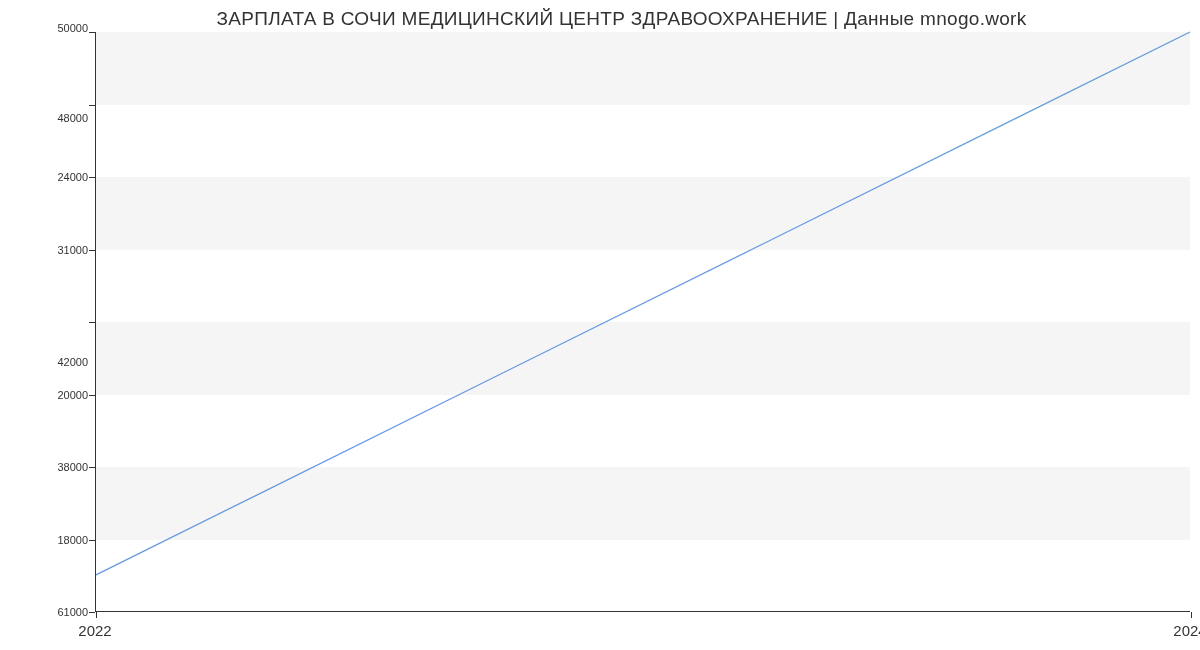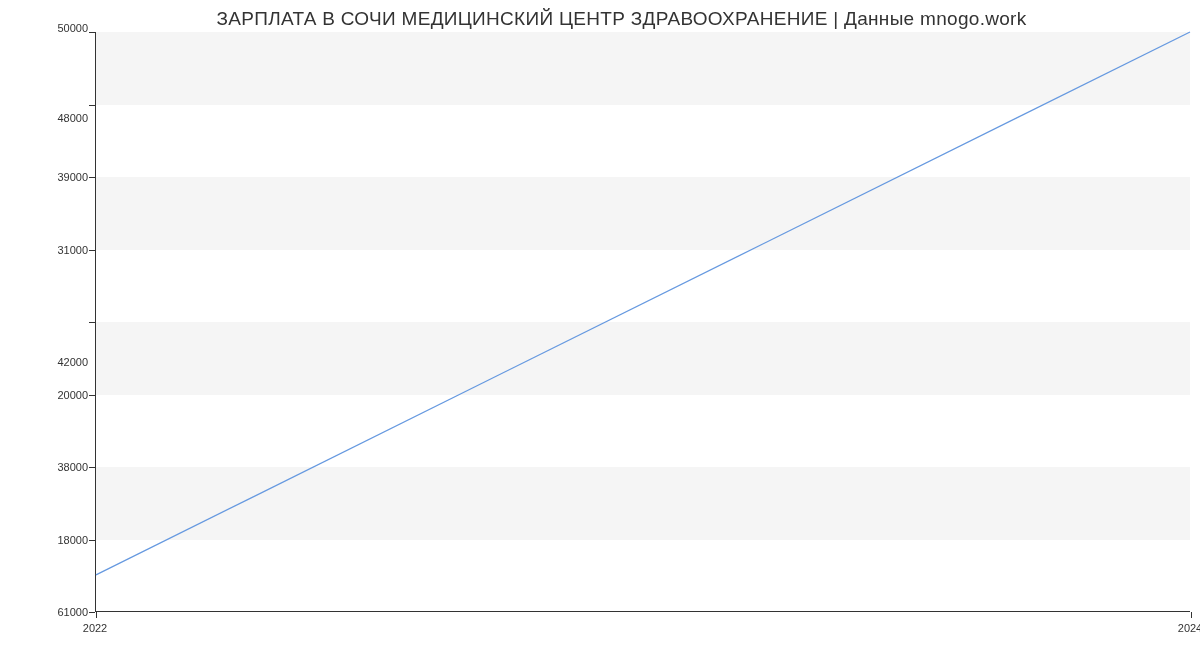--- a/index.html
+++ b/index.html
@@ -50,21 +50,21 @@
     }
     .x-tick {
       position: absolute;
       bottom: -7px;
       width: 1px;
       height: 6px;
       background: #333333;
     }
     .x-label {
       position: absolute;
-      font-size: 11px;
+      font-size: 15px;
       color: #333333;
       transform: translateX(-50%);
     }
     .line-svg {
       position: absolute;
       left: 0; top: 0;
       width: 100%; height: 100%;
       overflow: visible;
     }
     .data-line {
@@ -105,20 +105,20 @@
   </svg>
 </div>
 
 <div id="ylabels">
     <div class="y-label" style="top: 612px;">61000</div>
     <div class="y-label" style="top: 539.5px;">18000</div>
     <div class="y-label" style="top: 467px; margin-left: 8px;">38000</div>
     <div class="y-label" style="top: 394.5px;">20000</div>
     <div class="y-label" style="top: 322px; margin-top: 40px;">42000</div>
     <div class="y-label" style="top: 249.5px;">31000</div>
-    <div class="y-label" style="top: 177px;">39000</div>
+    <div class="y-label" style="top: 177px;">24000</div>
     <div class="y-label" style="top: 118px;">48000</div>
     <div class="y-label" style="top: 28px;">50000</div>
   </div>
 <div id="xlabels">
     <div class="x-label" style="left: 95px; top: 622px;">2022</div>
     <div class="x-label" style="left: 1190px; top: 622px;">2024</div>
   </div>
 
 </body></html>

